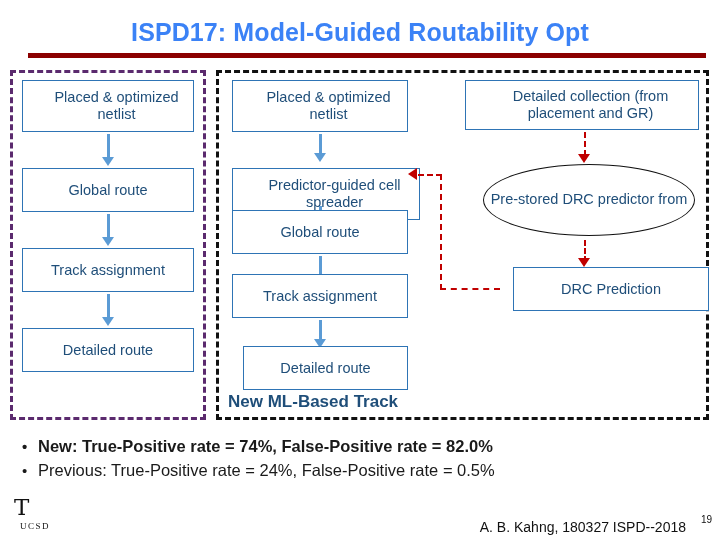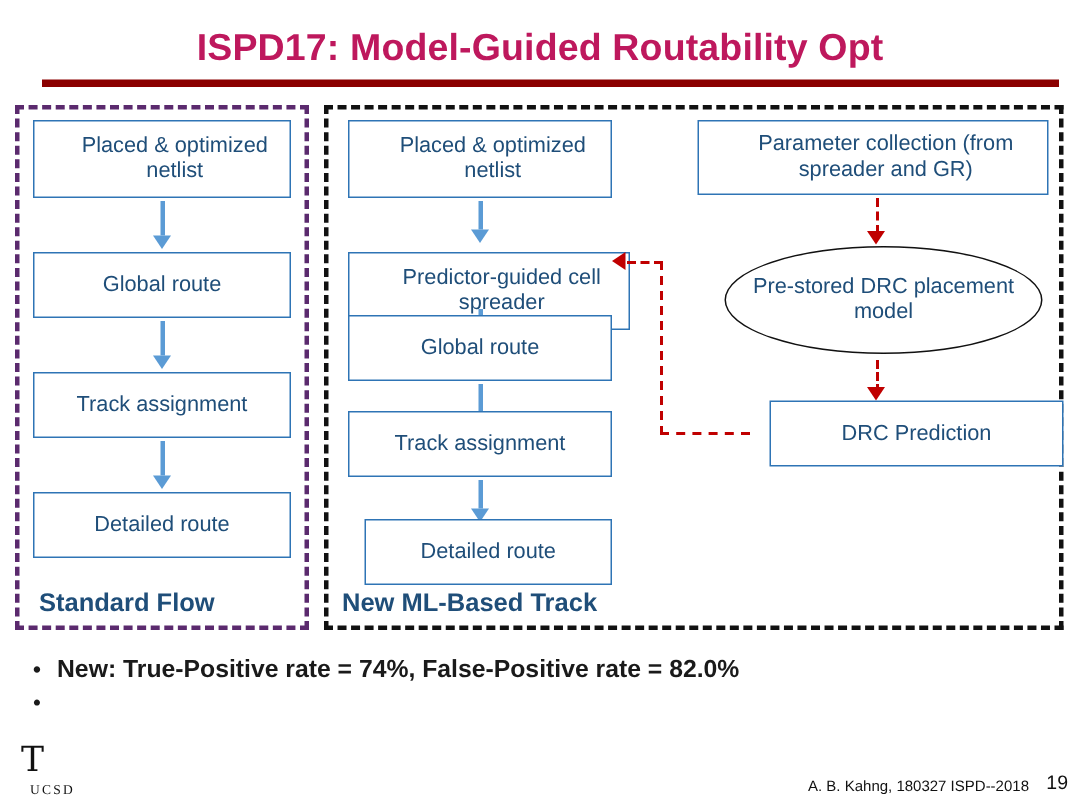--- a/index.html
+++ b/index.html
@@ -17,21 +17,21 @@
 
   
   #slide-title {
     position: absolute;
     left: 0;
     top: 18px;
     width: 720px;
     text-align: center;
     font-size: 25px;
     font-weight: bold;
-    color: #be185d;
+    color: #3b82f6;
     letter-spacing: 0.1px;
     white-space: nowrap;
   }
   #title-rule {
     position: absolute;
     left: 28px;
     top: 53px;
     width: 678px;
     height: 5px;
     background: #8B0000;
@@ -207,29 +207,29 @@
     text-align: center;
     font-size: 9px;
     letter-spacing: 1.5px;
     color: #111;
     font-family: "Liberation Serif", serif;
   }
   #footer-credit {
     position: absolute;
     right: 34px;
     top: 519px;
-    font-size: 10px;
+    font-size: 14px;
     color: #111;
     white-space: nowrap;
   }
   #slide-number {
     position: absolute;
     right: 8px;
     top: 514px;
-    font-size: 13px;
+    font-size: 10px;
     color: #111;
   }
 </style>
 </head>
 <body>
 
 <div id="slide-title">ISPD17: Model-Guided Routability Opt</div>
 <div id="title-rule"></div>
 
 <div id="diagram">
@@ -253,21 +253,20 @@
 
   <div class="box" style="left:22px; top:186px; width:172px; height:44px;">Track assignment</div>
 
   <div class="v-arrow" style="left:102px; top:232px; height:32px;">
     <div class="stem" style="height:23px;"></div>
     <div class="head" style="top:23px;"></div>
   </div>
 
   <div class="box" style="left:22px; top:266px; width:172px; height:44px;">Detailed route</div>
 
-  <div class="flow-caption" style="left:26px; top:330px;">Standard Flow</div>
 
   <div class="box two-line" style="left:232px; top:18px; width:176px; height:52px;">Placed &amp; optimized netlist</div>
 
   <div class="v-arrow" style="left:314px; top:72px; height:28px;">
     <div class="stem" style="height:19px;"></div>
     <div class="head" style="top:19px;"></div>
   </div>
 
   <div class="box two-line" style="left:232px; top:106px; width:188px; height:52px;">Predictor-guided cell spreader</div>
 
@@ -287,23 +286,23 @@
 
   <div class="v-arrow" style="left:314px; top:258px; height:28px;">
     <div class="stem" style="height:19px;"></div>
     <div class="head" style="top:19px;"></div>
   </div>
 
   <div class="box" style="left:243px; top:284px; width:165px; height:44px;">Detailed route</div>
 
   <div class="flow-caption" style="left:228px; top:330px;">New ML-Based Track</div>
 
-  <div class="box two-line" style="left:465px; top:18px; width:234px; height:50px;">Parameter collection (from spreader and GR)</div>
-
-  <div class="ellipse" style="left:483px; top:102px; width:212px; height:72px;">Pre-stored DRC placement model</div>
+  <div class="box two-line" style="left:465px; top:18px; width:234px; height:50px;">Detailed collection (from placement and GR)</div>
+
+  <div class="ellipse" style="left:483px; top:102px; width:212px; height:72px;">Pre-stored DRC predictor from</div>
 
   <div class="box" style="left:498px; top:205px; width:196px; height:44px;margin-left:15px;">DRC Prediction</div>
 
   <div class="red-seg red-v" style="left:584px; top:70px; height:24px;"></div>
   <div class="red-head down" style="left:578px; top:92px;"></div>
 
   <div class="red-seg red-v" style="left:584px; top:178px; height:22px;"></div>
   <div class="red-head down" style="left:578px; top:196px;"></div>
 
   <div class="red-seg red-h" style="left:440px; top:226px; width:60px;"></div>
@@ -313,20 +312,21 @@
 
 </div>
 
 <div id="bullets">
   <div class="bullet new">
     <span class="dot">•</span>
     <span><span>New:</span><span> True-Positive rate = 74%, False-Positive rate = 82.0%</span></span>
   </div>
   <div class="bullet">
     <span class="dot">•</span>
+    <span><span>Previous:</span><span> True-Positive rate = 24%, False-Positive rate = 0.5%</span></span>
   </div>
 </div>
 
 <div id="footer-logo">
   <div id="logo-mark">Т</div>
   <div id="logo-text">UCSD</div>
 </div>
 <div id="footer-credit">A. B. Kahng, 180327 ISPD--2018</div>
 <div id="slide-number">19</div>
 

